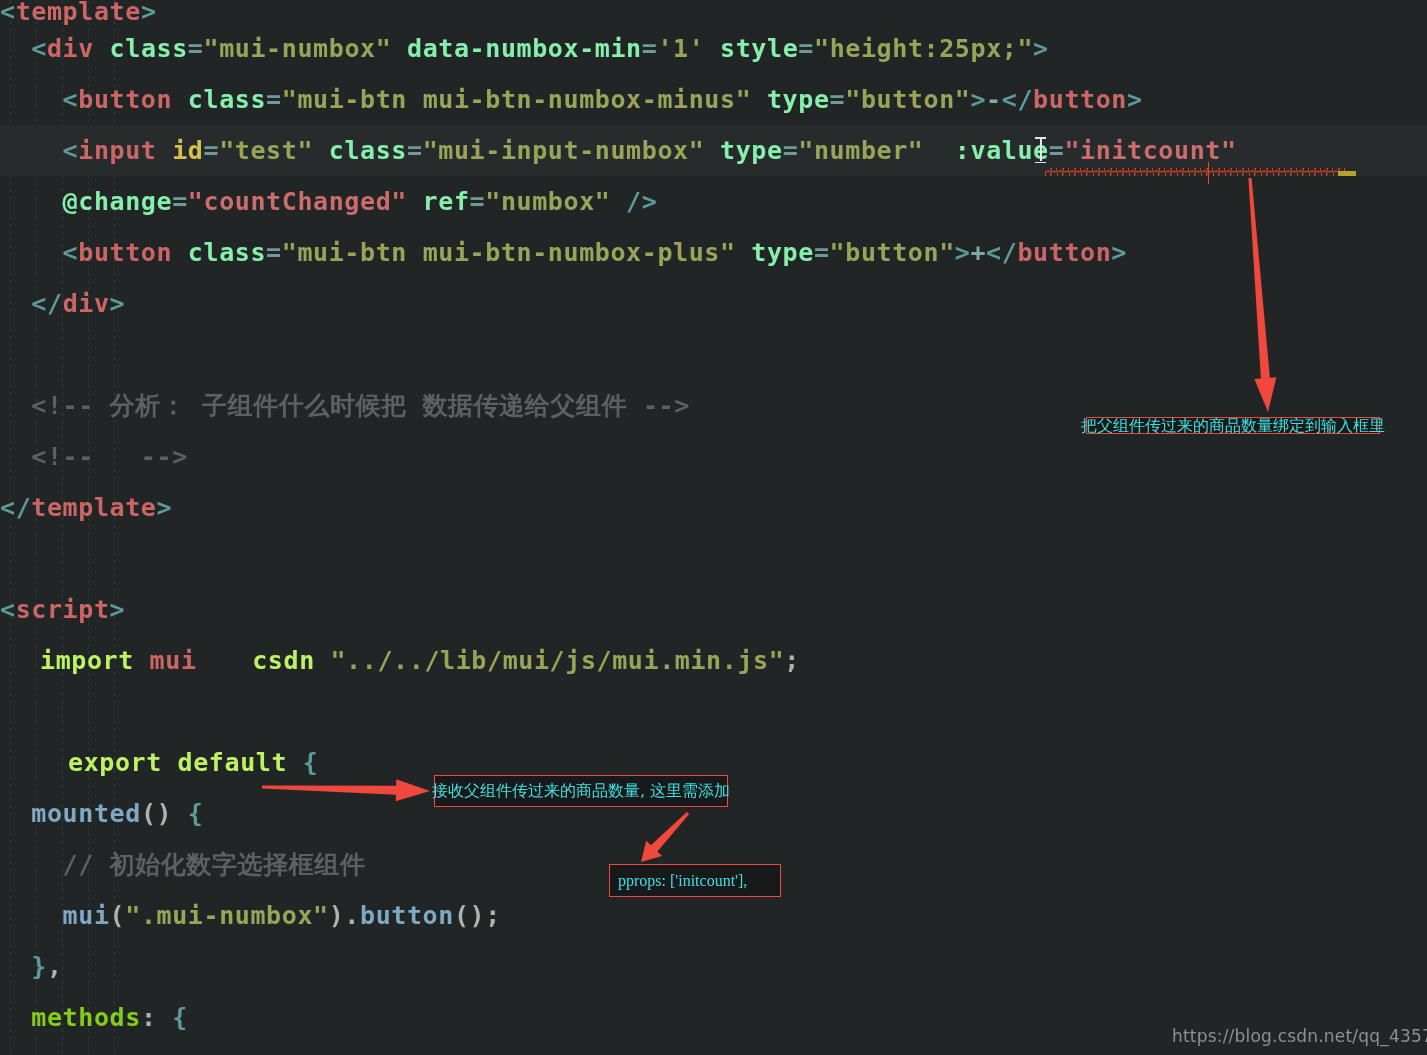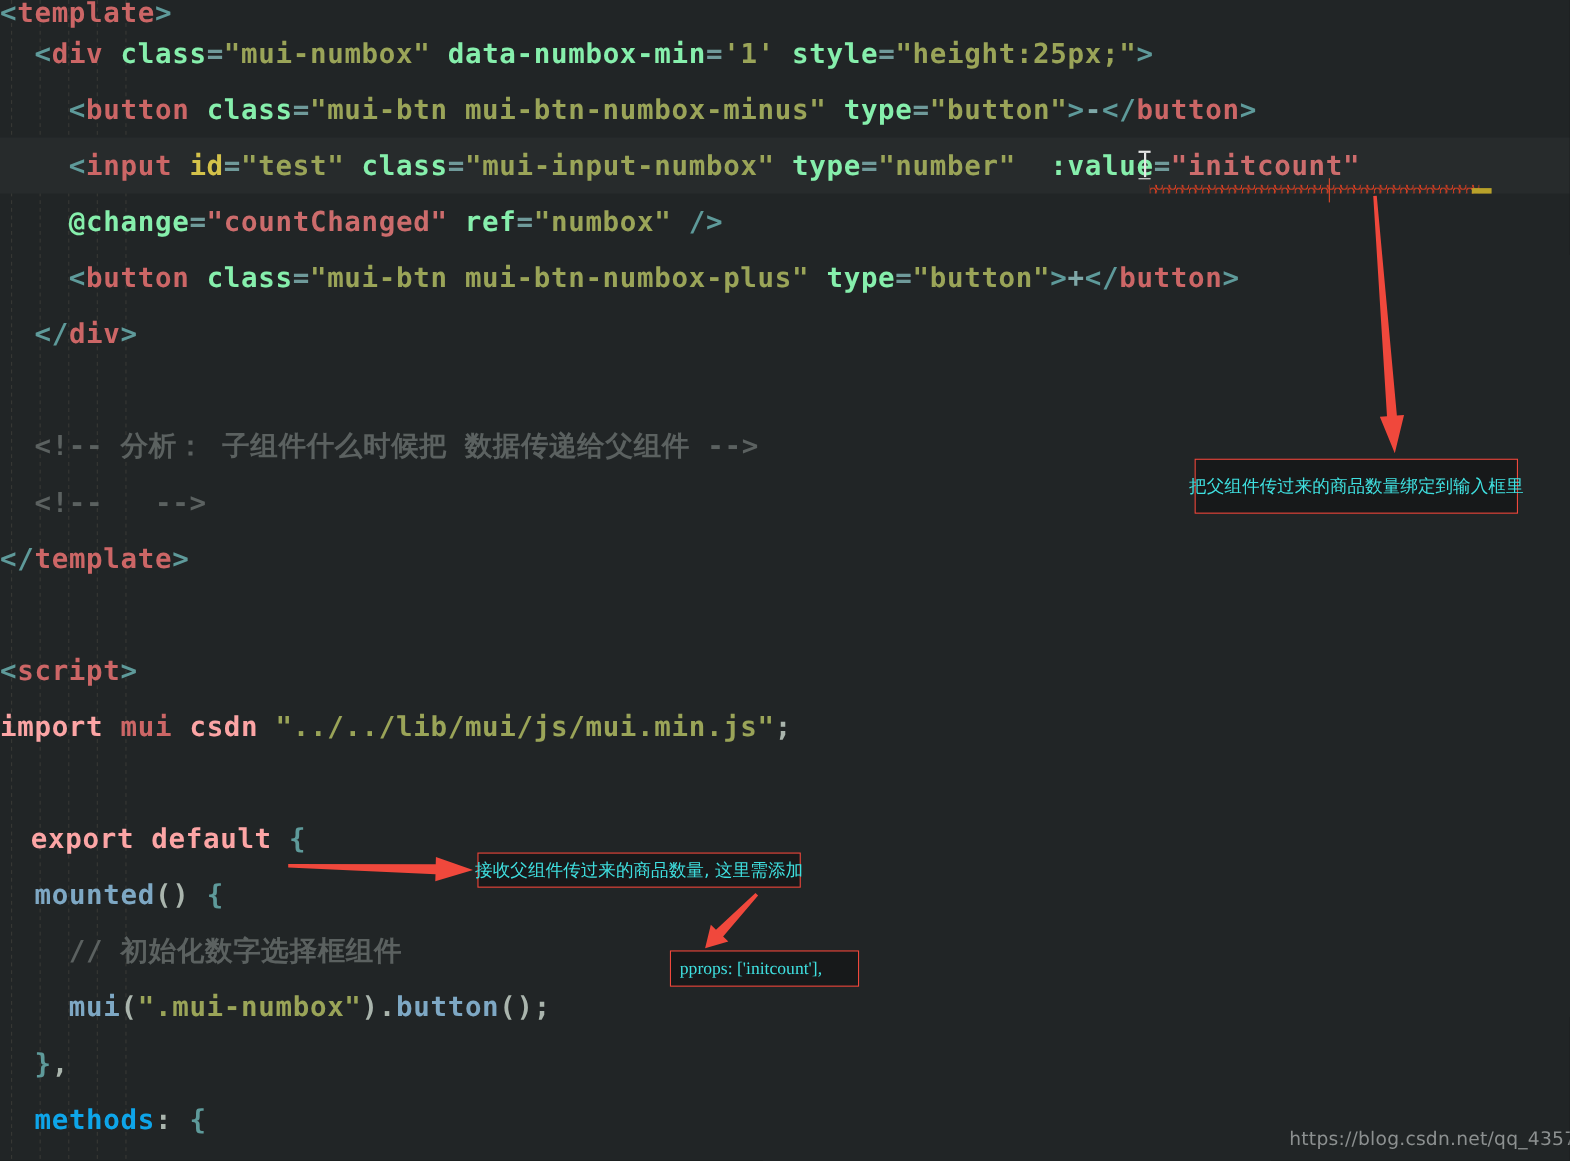--- a/index.html
+++ b/index.html
@@ -62,24 +62,24 @@
   
   .t-punct    { color: #5e9a9a; }
   .t-tag      { color: #cc6666; }
   .t-attr     { color: #86efac; }
   .t-attr-id  { color: #d4c24a; }
   .t-eq       { color: #6f9a9a; }
   .t-str      { color: #9aa458; }
   .t-val-red  { color: #cc6c6c; }
   .t-num      { color: #9aa458; }
   .t-comment  { color: #5b6160; }
-  .t-kw       { color: #fca5a5; }
+  .t-kw       { color: #bef264; padding-left: 40px; }
   .t-ident-red{ color: #cc6666; }
   .t-fn       { color: #7ea8c4; }
-  .t-prop     { color: #0ea5e9; }
+  .t-prop     { color: #84cc16; }
   .t-plain    { color: #aab5ad; }
   .t-txtsym   { color: #7fa8a8; }
 
   
   .squiggle {
     position: absolute;
     height: 8px;
     background-image:
       radial-gradient(circle at 3px 6px, rgba(0,0,0,0) 2.2px, #d93f22 2.6px, #d93f22 3.4px, rgba(0,0,0,0) 3.8px),
       radial-gradient(circle at 9px 1px, rgba(0,0,0,0) 2.2px, #d93f22 2.6px, #d93f22 3.4px, rgba(0,0,0,0) 3.8px);
@@ -196,18 +196,18 @@
       <div class="stem"></div>
       <div class="cap-b"></div>
   </div>
 
   <svg class="arrow-svg" id="annotation-arrows" width="1427" height="1055" viewBox="0 0 1427 1055" style="left:0; top:0;">
       <polygon points="1248.4,178.1 1260.9,378.4 1254.4,378.9 1268.0,412.0 1276.4,377.3 1269.9,377.8 1251.6,177.9" fill="#f0483c"></polygon>
       <polygon points="262.0,788.6 395.9,794.7 395.7,801.2 430.0,791.0 396.3,779.2 396.1,785.7 262.0,785.4" fill="#f0483c"></polygon>
       <polygon points="686.8,811.9 650.9,845.2 646.2,840.7 641.0,862.0 662.1,855.9 657.4,851.4 689.2,814.1" fill="#f0483c"></polygon>
     </svg>
 
-  <div class="anno-box" id="anno-0" style="left: 1086px; top: 417px; width: 294px; height: 50px; border-color: rgb(240, 72, 60); color: rgb(63, 224, 224);">把父组件传过来的商品数量绑定到输入框里</div>
+  <div class="anno-box" id="anno-0" style="left: 1086px; top: 417px; width: 294px; height: 17px; border-color: rgb(240, 72, 60); color: rgb(63, 224, 224);">把父组件传过来的商品数量绑定到输入框里</div>
   <div class="anno-box" id="anno-1" style="left: 434px; top: 775px; width: 294px; height: 32px; border-color: rgb(240, 72, 60); color: rgb(63, 224, 224);">接收父组件传过来的商品数量, 这里需添加</div>
   <div class="anno-box mono" id="anno-2" style="left: 609px; top: 864px; width: 172px; height: 33px; border-color: rgb(240, 72, 60); color: rgb(63, 224, 224);">pprops: ['initcount'],</div>
 
   <div class="watermark" id="watermark" style="left: 1172px; top: 1026px;">https://blog.csdn.net/qq_43579525</div>
 </div>
 
 </body></html>

